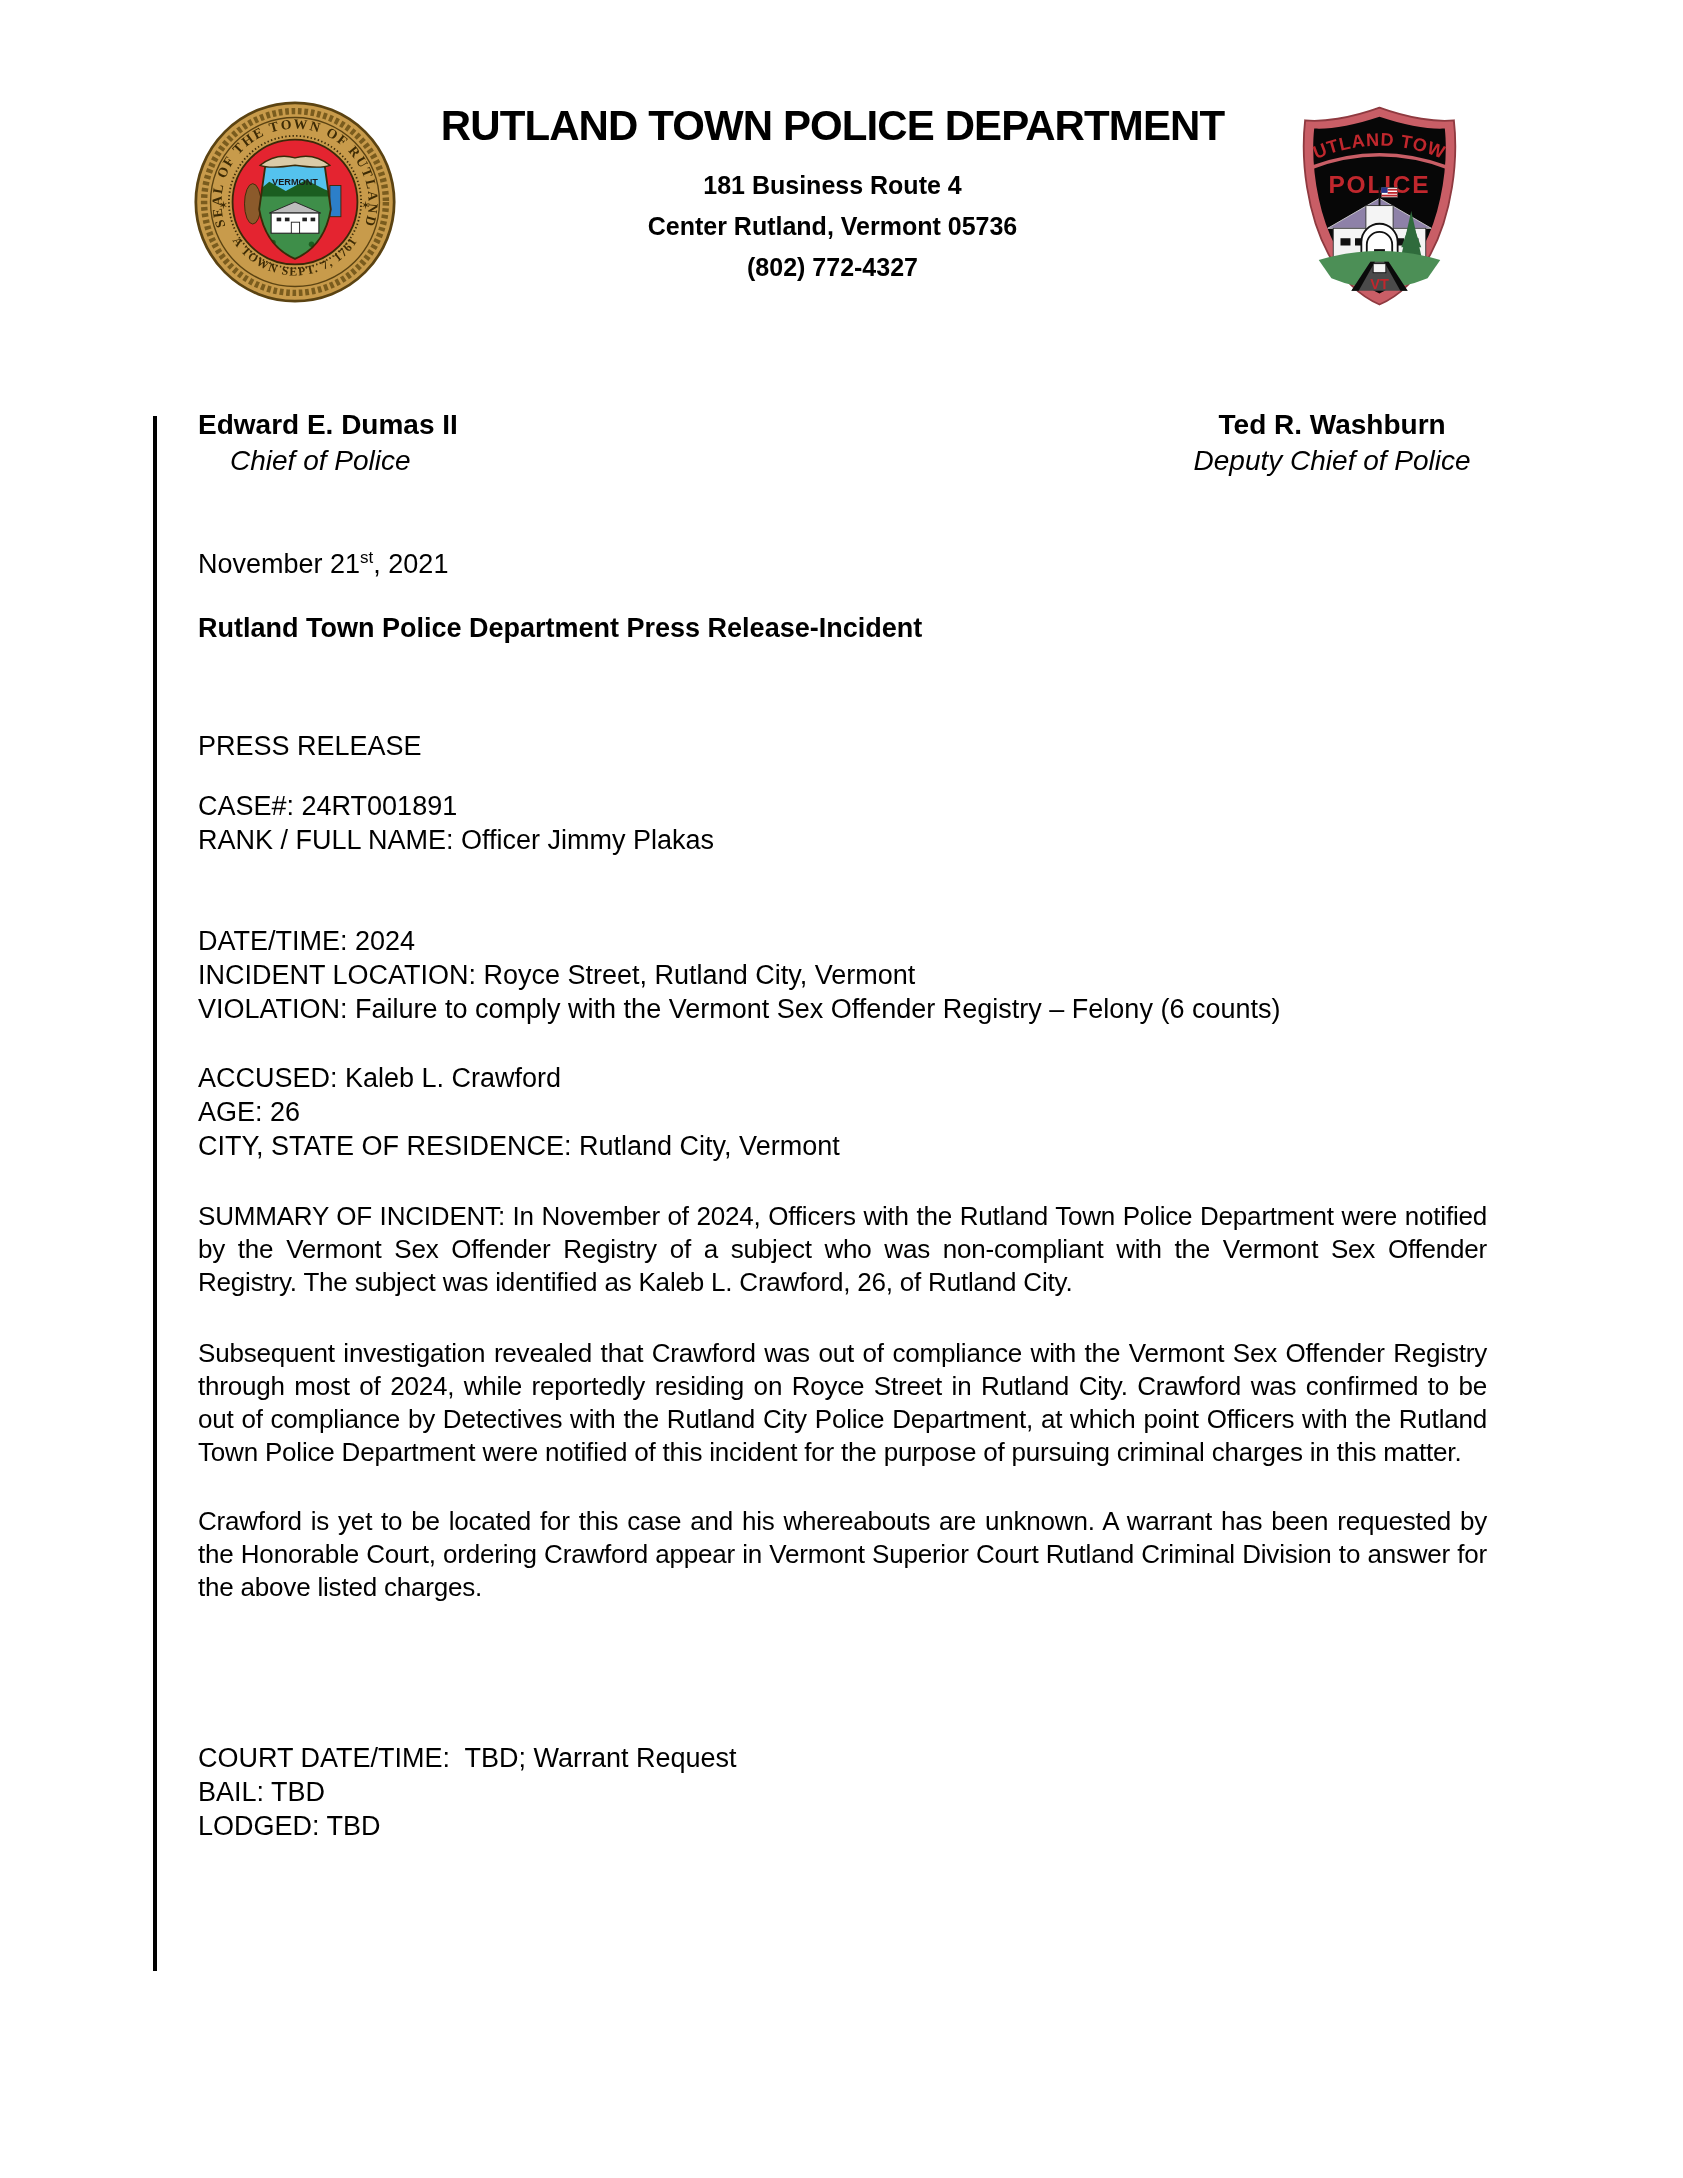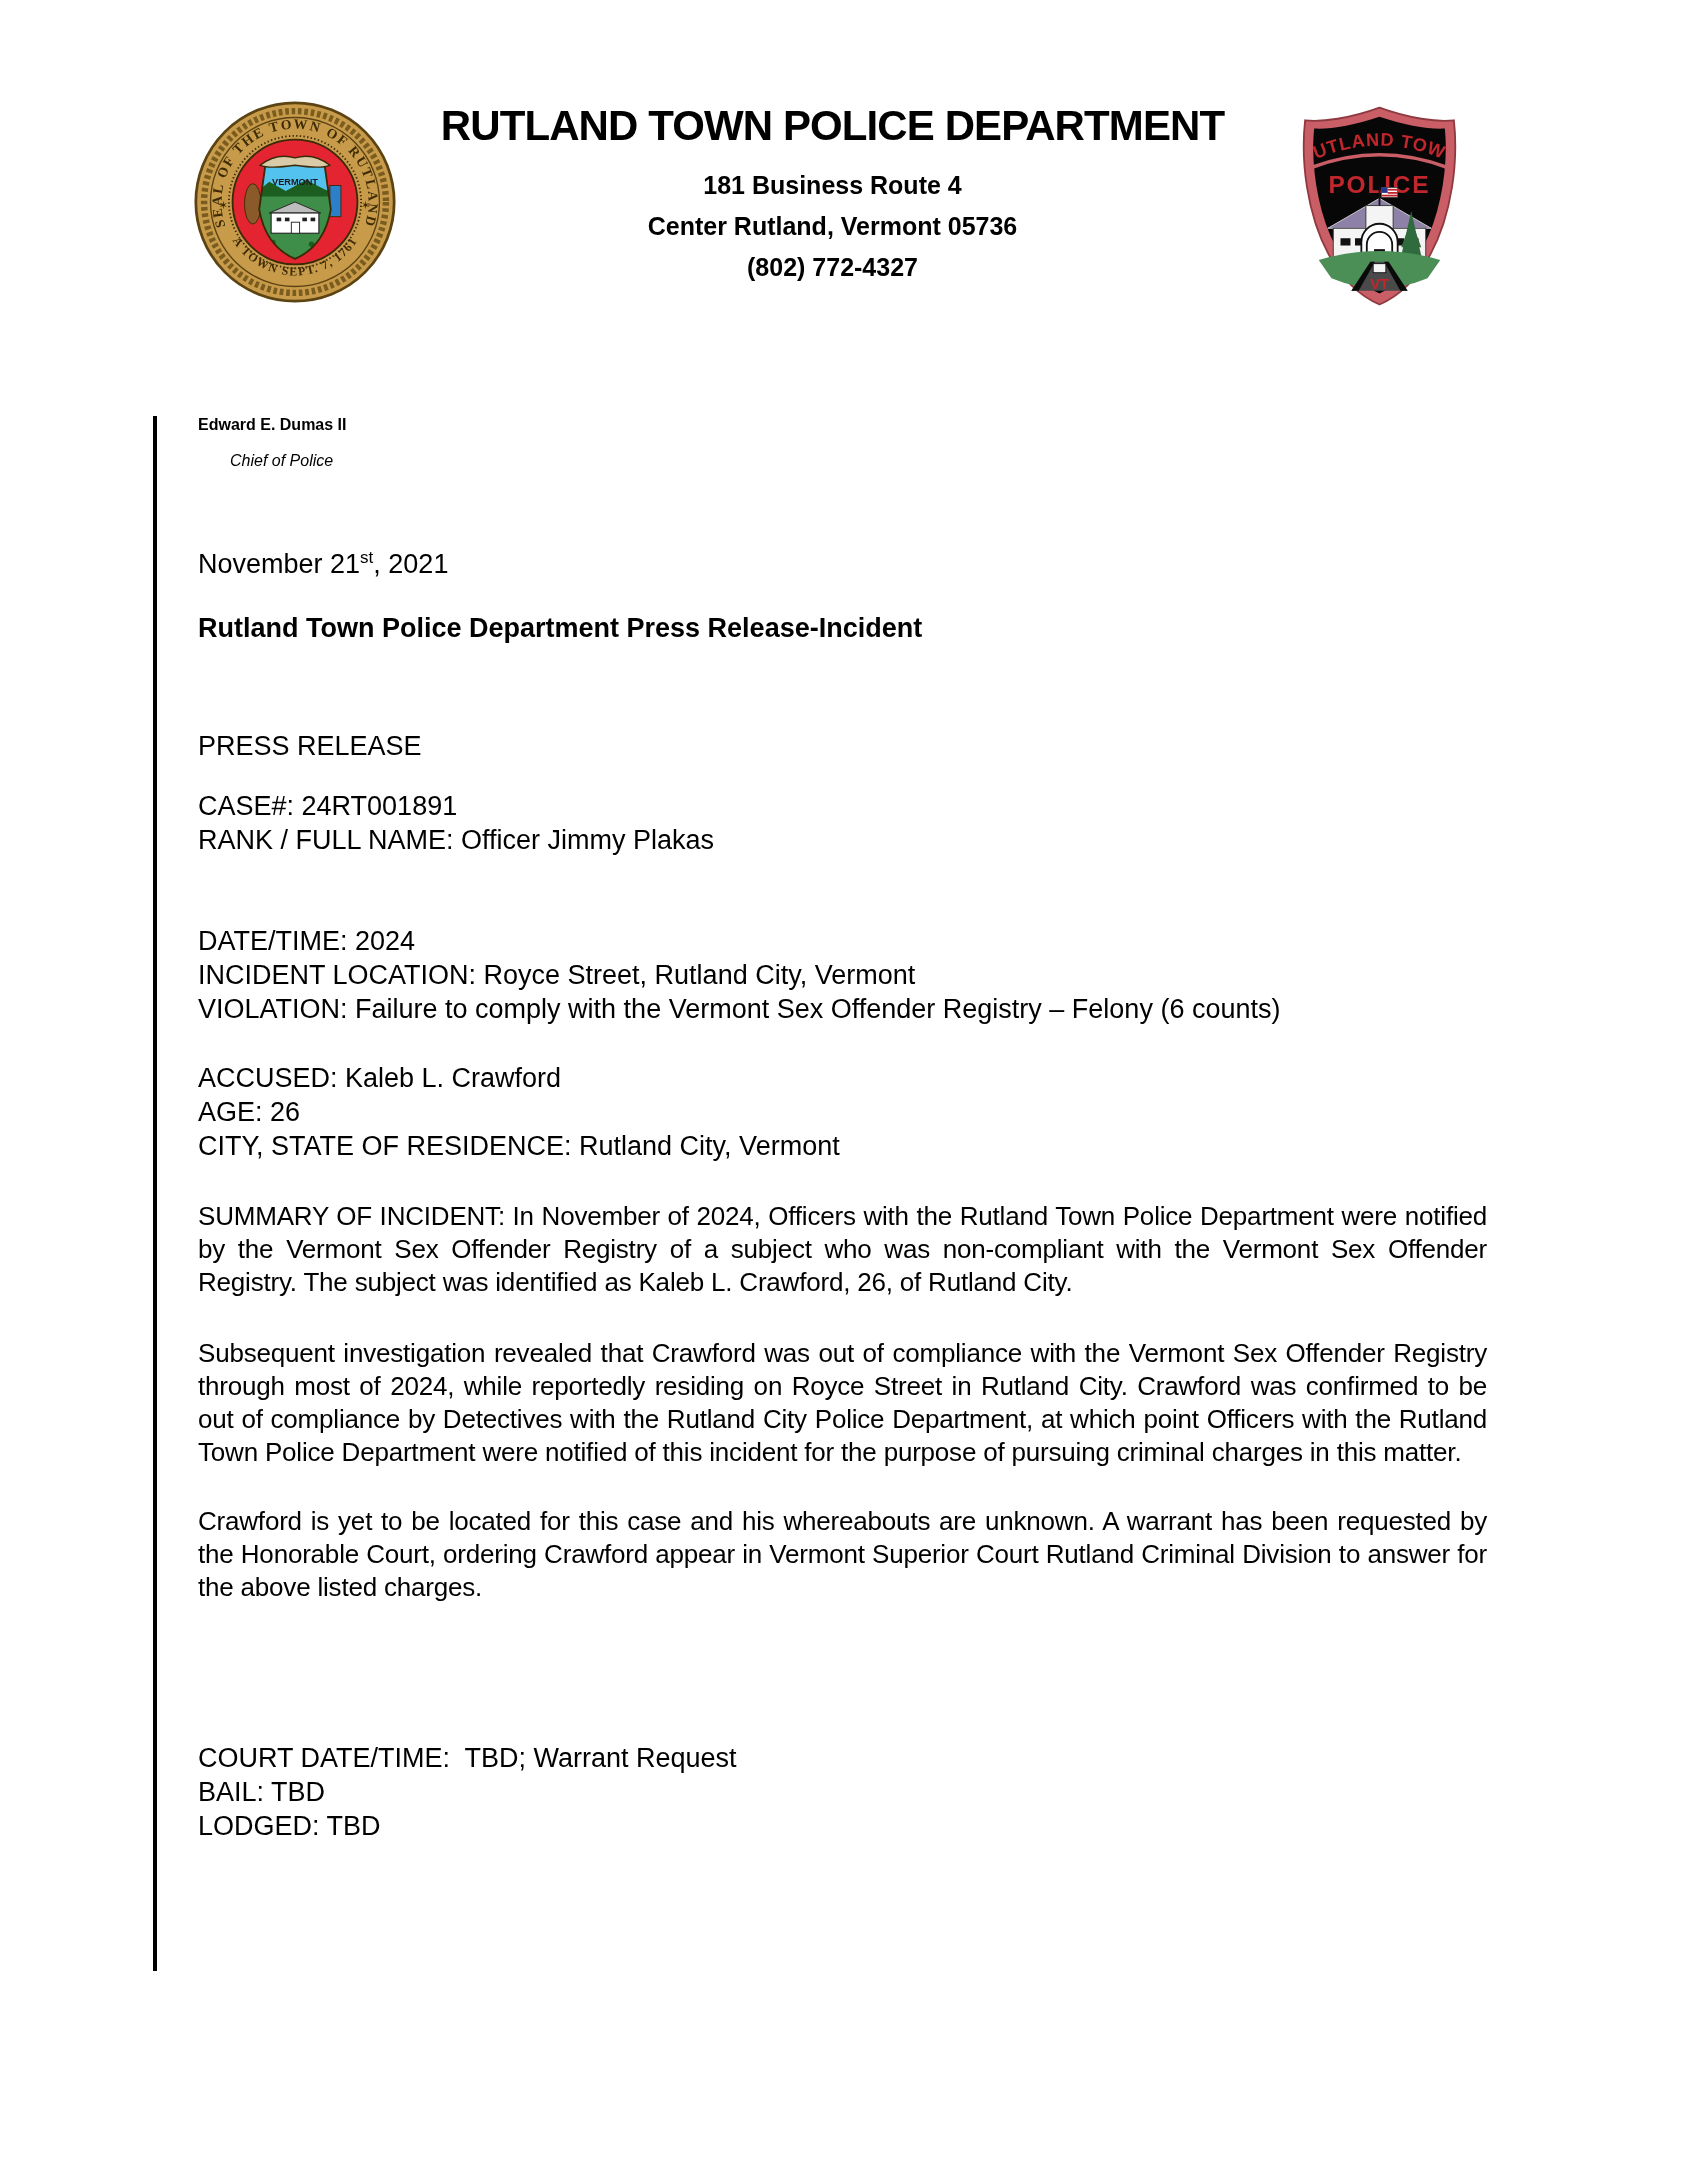--- a/index.html
+++ b/index.html
@@ -19,21 +19,21 @@
   }
   .dept-title{font-size:42px;font-weight:bold;line-height:49px;letter-spacing:-0.9px;white-space:nowrap;}
   .addr{font-size:25px;font-weight:bold;line-height:41px;}
   .addr-first{margin-top:15px;}
   
   .vrule{position:absolute;left:153px;top:416px;width:3.6px;height:1555px;background:#000;}
   
   .officials{
     position:absolute;left:198px;top:407px;width:1287px;
     display:flex;justify-content:space-between;align-items:center;
-    font-size:16px;line-height:36px;gap:19px;
+    font-size:28px;line-height:36px;gap:19px;
   }
   .off-name{font-weight:bold;}
   .off-title{font-style:italic;}
   .off-left .off-title{padding-left:32px;}
   .off-right{text-align:center;margin-right:14.4px;}
   
   .bodyline{font-size:27px;line-height:34px;white-space:pre-wrap;}
   .date-line{position:absolute;left:198px;top:541px;}
   .sup{vertical-align:super;font-size:17px;}
   .release-heading{
@@ -151,20 +151,24 @@
     <div class="addr">(802) 772-4327</div>
   </div>
 
   <div class="vrule"></div>
 
   <div class="officials">
     <div class="off-left">
       <div class="off-name">Edward E. Dumas II</div>
       <div class="off-title">Chief of Police</div>
     </div>
+    <div class="off-right">
+      <div class="off-name">Ted R. Washburn</div>
+      <div class="off-title">Deputy Chief of Police</div>
+    </div>
   </div>
 
   <div class="bodyline date-line"><span>November 21</span><span class="sup">st</span><span>, 2021</span></div>
 
   <div class="release-heading">Rutland Town Police Department Press Release-Incident</div>
 
   <div class="bodyline press-label">PRESS RELEASE</div>
 
   <div class="blk blk-case">
     <div class="bodyline">CASE#: 24RT001891</div>

